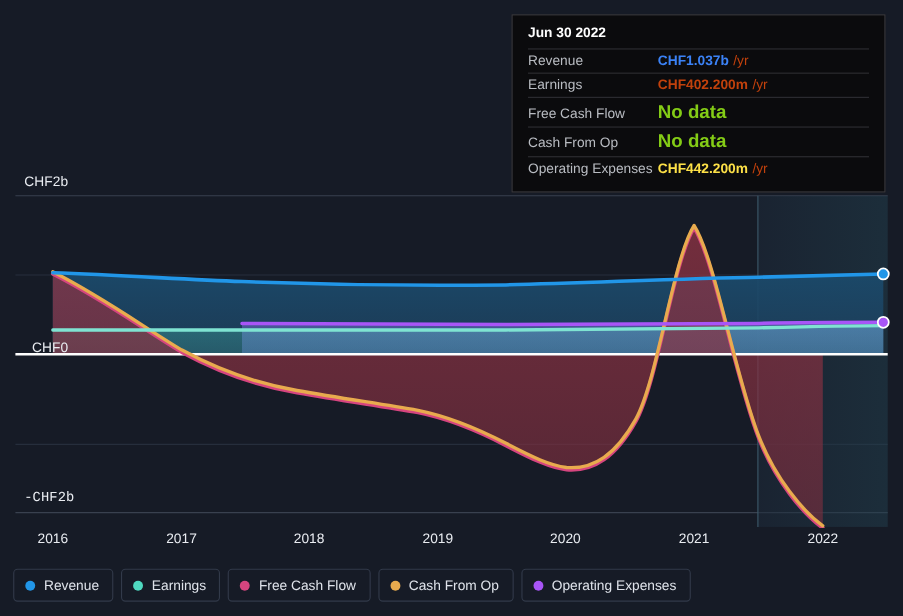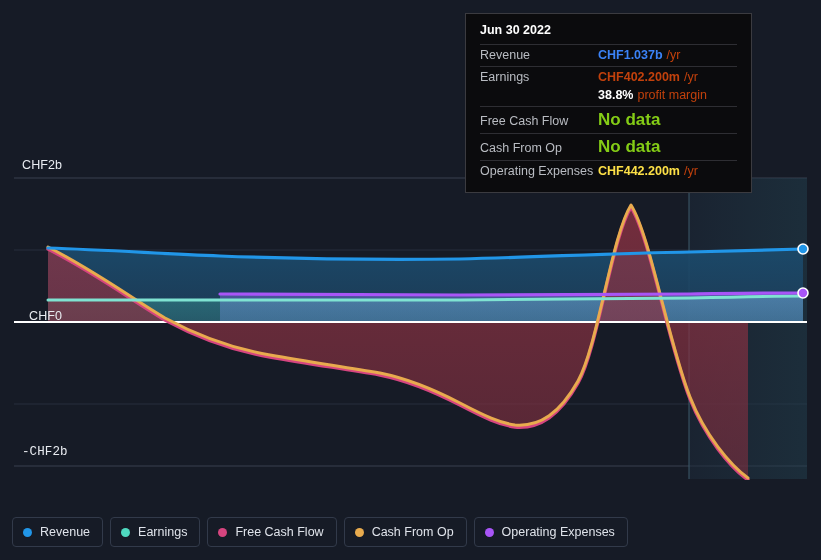--- a/index.html
+++ b/index.html
@@ -90,21 +90,21 @@
     color: #dfe3ea;
     white-space: nowrap;
     line-height: 16px;
   }
 
   
   #tooltip {
     position: absolute;
     left: 465px;
     top: 13px;
-    width: 287px;
+    width: 340px;
     background: #0b0b0d;
     border: 1px solid #3b3b40;
     box-sizing: border-box;
     padding: 9px 14px 10px 14px;
   }
   #tooltip-date {
     font-size: 12.5px;
     font-weight: bold;
     color: #ffffff;
     padding-bottom: 7px;
@@ -224,20 +224,29 @@
 
       <circle cx="803" cy="73" r="5" fill="#2196e8" stroke="#ffffff" stroke-width="1.6"></circle>
       <circle cx="803" cy="117" r="5" fill="#a855f7" stroke="#ffffff" stroke-width="1.6"></circle>
     </svg>
   </div>
 
   <div class="y-label" id="y-label-top">CHF2b</div>
   <div class="y-label" id="y-label-zero">CHF0</div>
   <div class="y-label" id="y-label-bottom">-CHF2b</div>
 
+  <div id="x-axis">
+    <div class="x-label" style="left:48px">2016</div>
+    <div class="x-label" style="left:165px">2017</div>
+    <div class="x-label" style="left:281px">2018</div>
+    <div class="x-label" style="left:398px">2019</div>
+    <div class="x-label" style="left:514px">2020</div>
+    <div class="x-label" style="left:631px">2021</div>
+    <div class="x-label" style="left:748px">2022</div>
+  </div>
 
   <div id="legend">
     <div class="legend-item">
       <span class="legend-dot" style="background:#2196e8"></span>
       <span class="legend-text">Revenue</span>
     </div>
     <div class="legend-item">
       <span class="legend-dot" style="background:#4fd9c0"></span>
       <span class="legend-text">Earnings</span>
     </div>
@@ -263,25 +272,20 @@
       <span class="tt-value" style="color:#3b82f6">CHF1.037b</span>
       <span class="tt-unit">/yr</span>
     </div>
 
     <div class="tt-row">
       <span class="tt-label">Earnings</span>
       <span class="tt-value" style="color:#c2410c">CHF402.200m</span>
       <span class="tt-unit">/yr</span>
     </div>
 
-    <div class="tt-row sub">
-      <span class="tt-label"></span>
-      <span class="tt-margin-val">38.8%</span>
-      <span class="tt-unit">profit margin</span>
-    </div>
 
     <div class="tt-row">
       <span class="tt-label">Free Cash Flow</span>
       <span class="tt-nodata">No data</span>
     </div>
 
     <div class="tt-row">
       <span class="tt-label">Cash From Op</span>
       <span class="tt-nodata">No data</span>
     </div>

